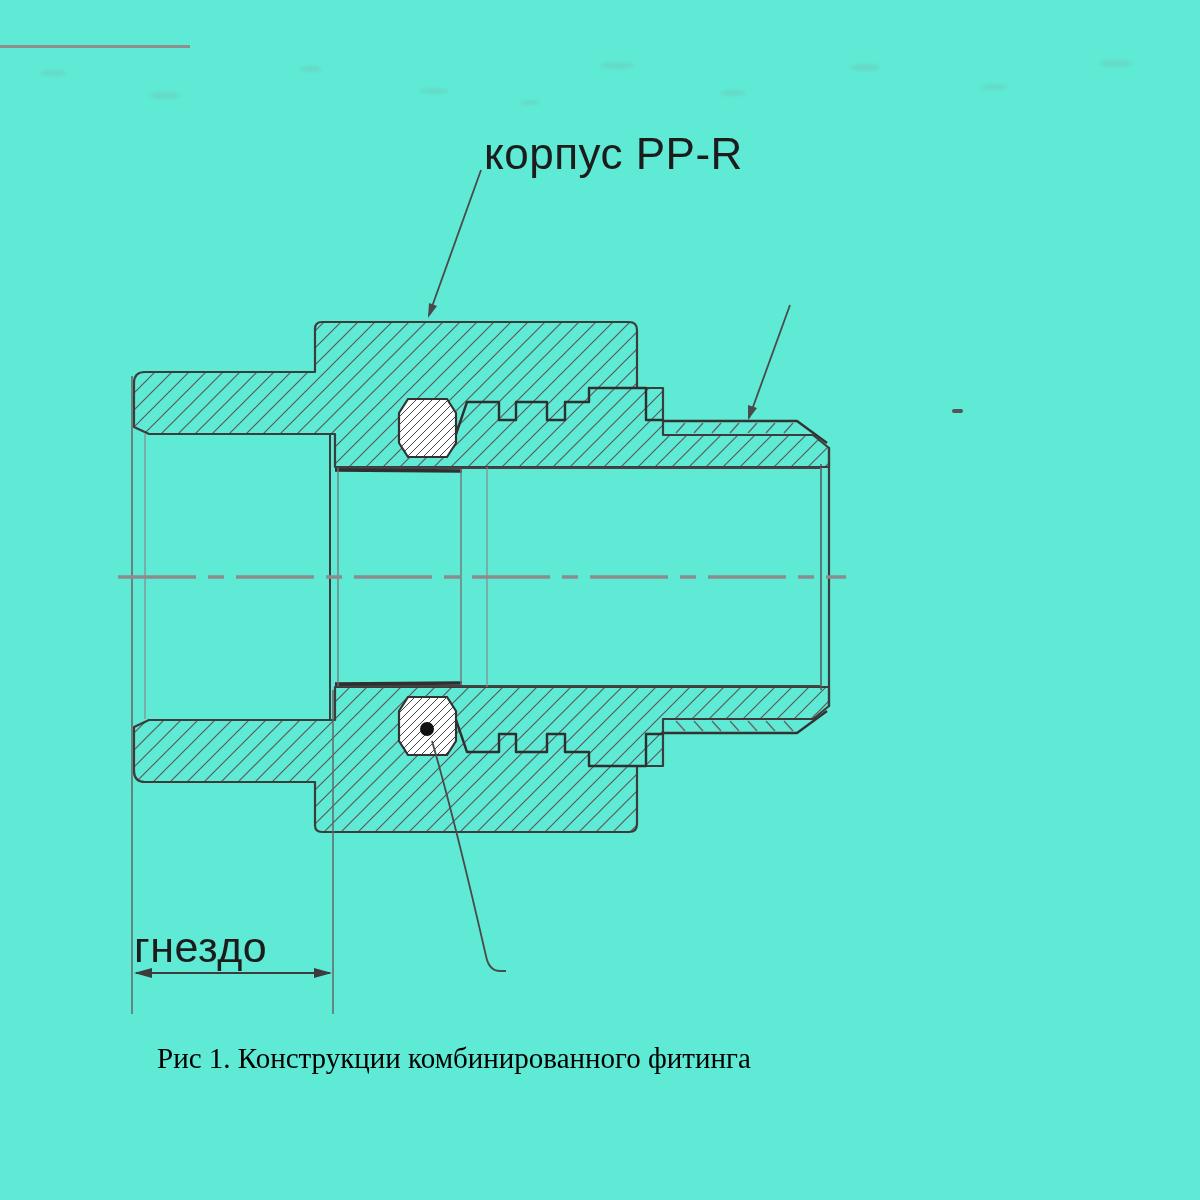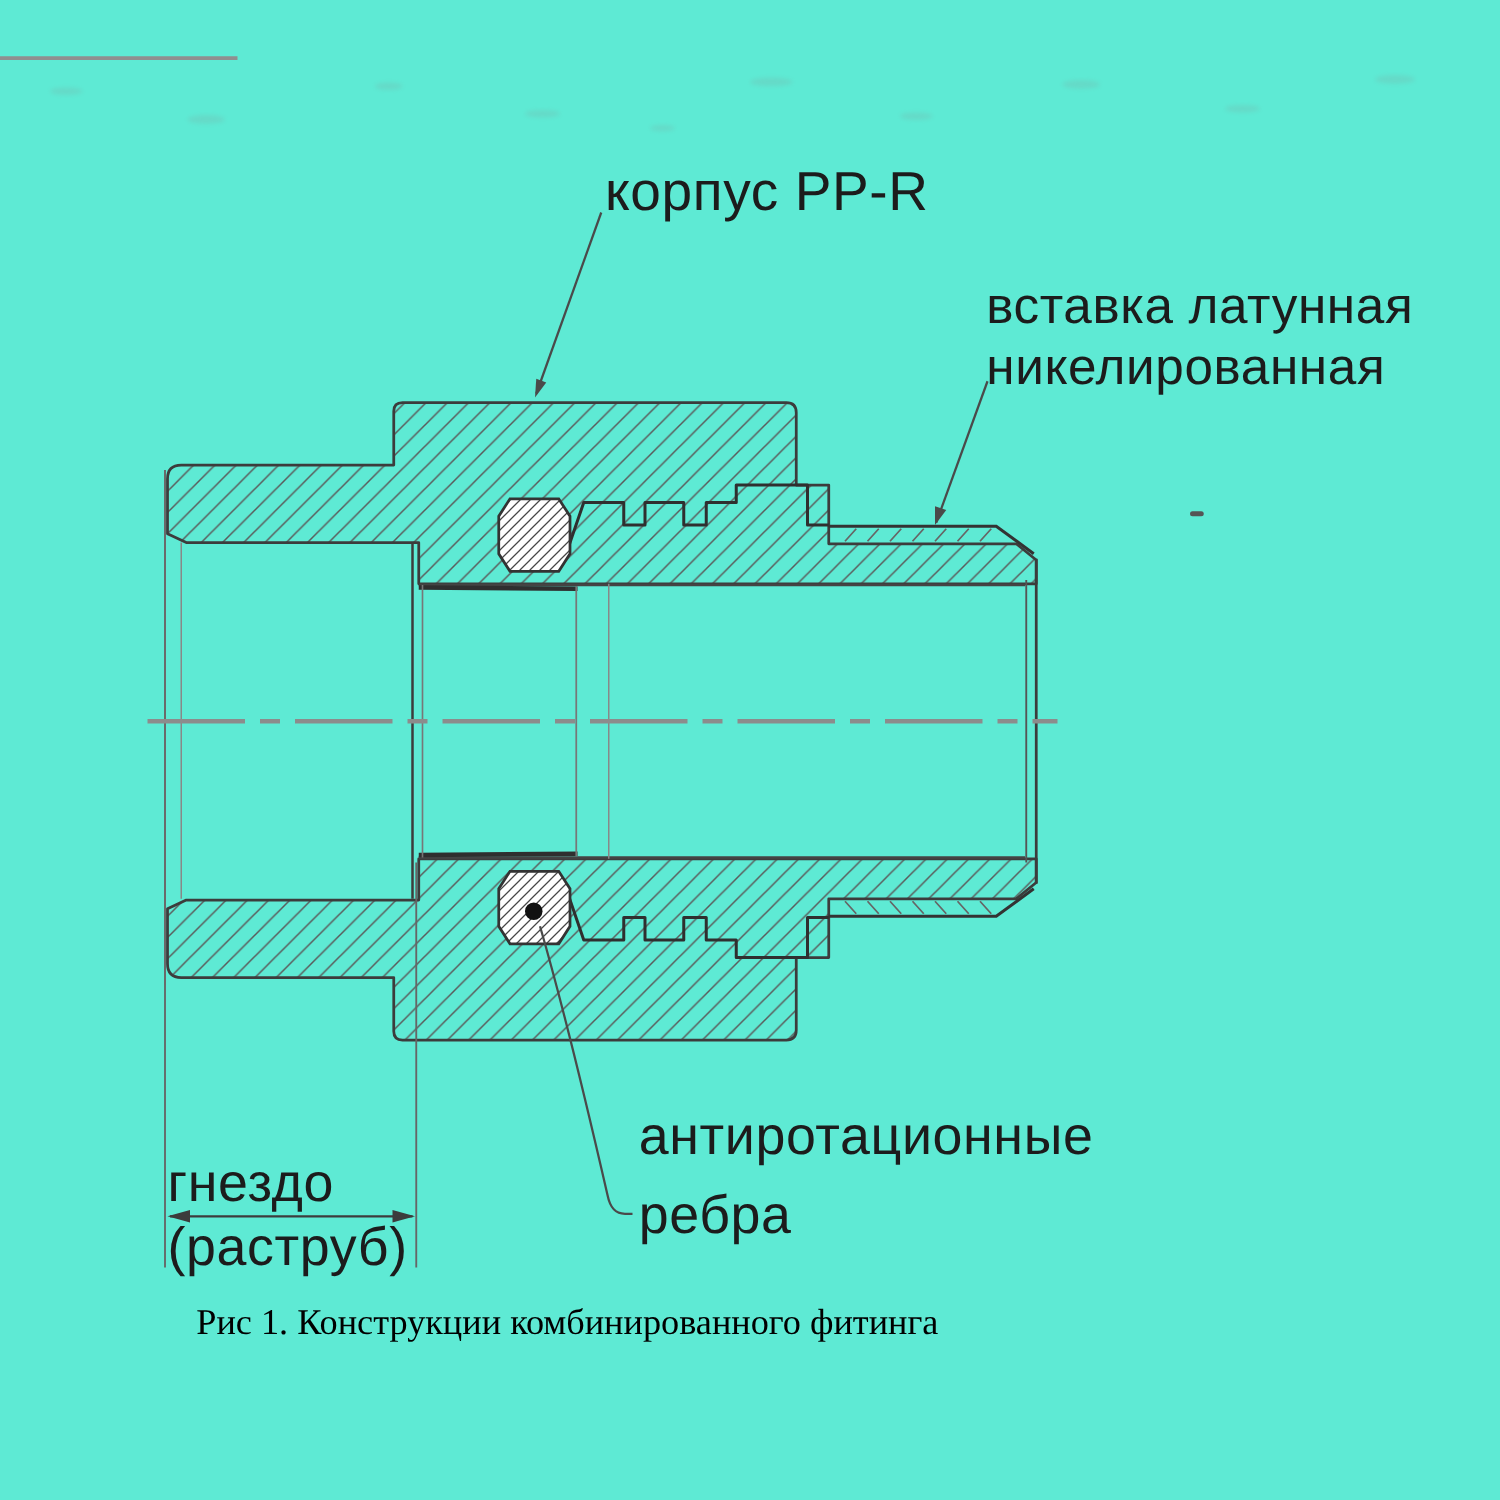--- a/index.html
+++ b/index.html
@@ -120,32 +120,23 @@
       <path d="M136,973 L330,973" stroke="#3c3c3c" stroke-width="1.8" fill="none"></path>
       <polygon points="134,973 152,968 152,978" fill="#3c3c3c"></polygon>
       <polygon points="332,973 314,968 314,978" fill="#3c3c3c"></polygon>
     </g>
   </svg>
 
   <div class="lbl" id="lbl-body">
     <span>корпус PP-R</span>
   </div>
 
-  <div class="lbl" id="lbl-insert">
-    <div>вставка латунная</div>
-    <div>никелированная</div>
-  </div>
 
-  <div class="lbl" id="lbl-ribs">
-    <div>антиротационные</div>
-    <div>ребра</div>
-  </div>
 
   <div class="lbl" id="lbl-socket">
     <div>гнездо</div>
-    <div>(раструб)</div>
   </div>
 
   <div id="caption">
     <span>Рис 1. Конструкции комбинированного фитинга</span>
   </div>
 
 </div>
 
 </body></html>

